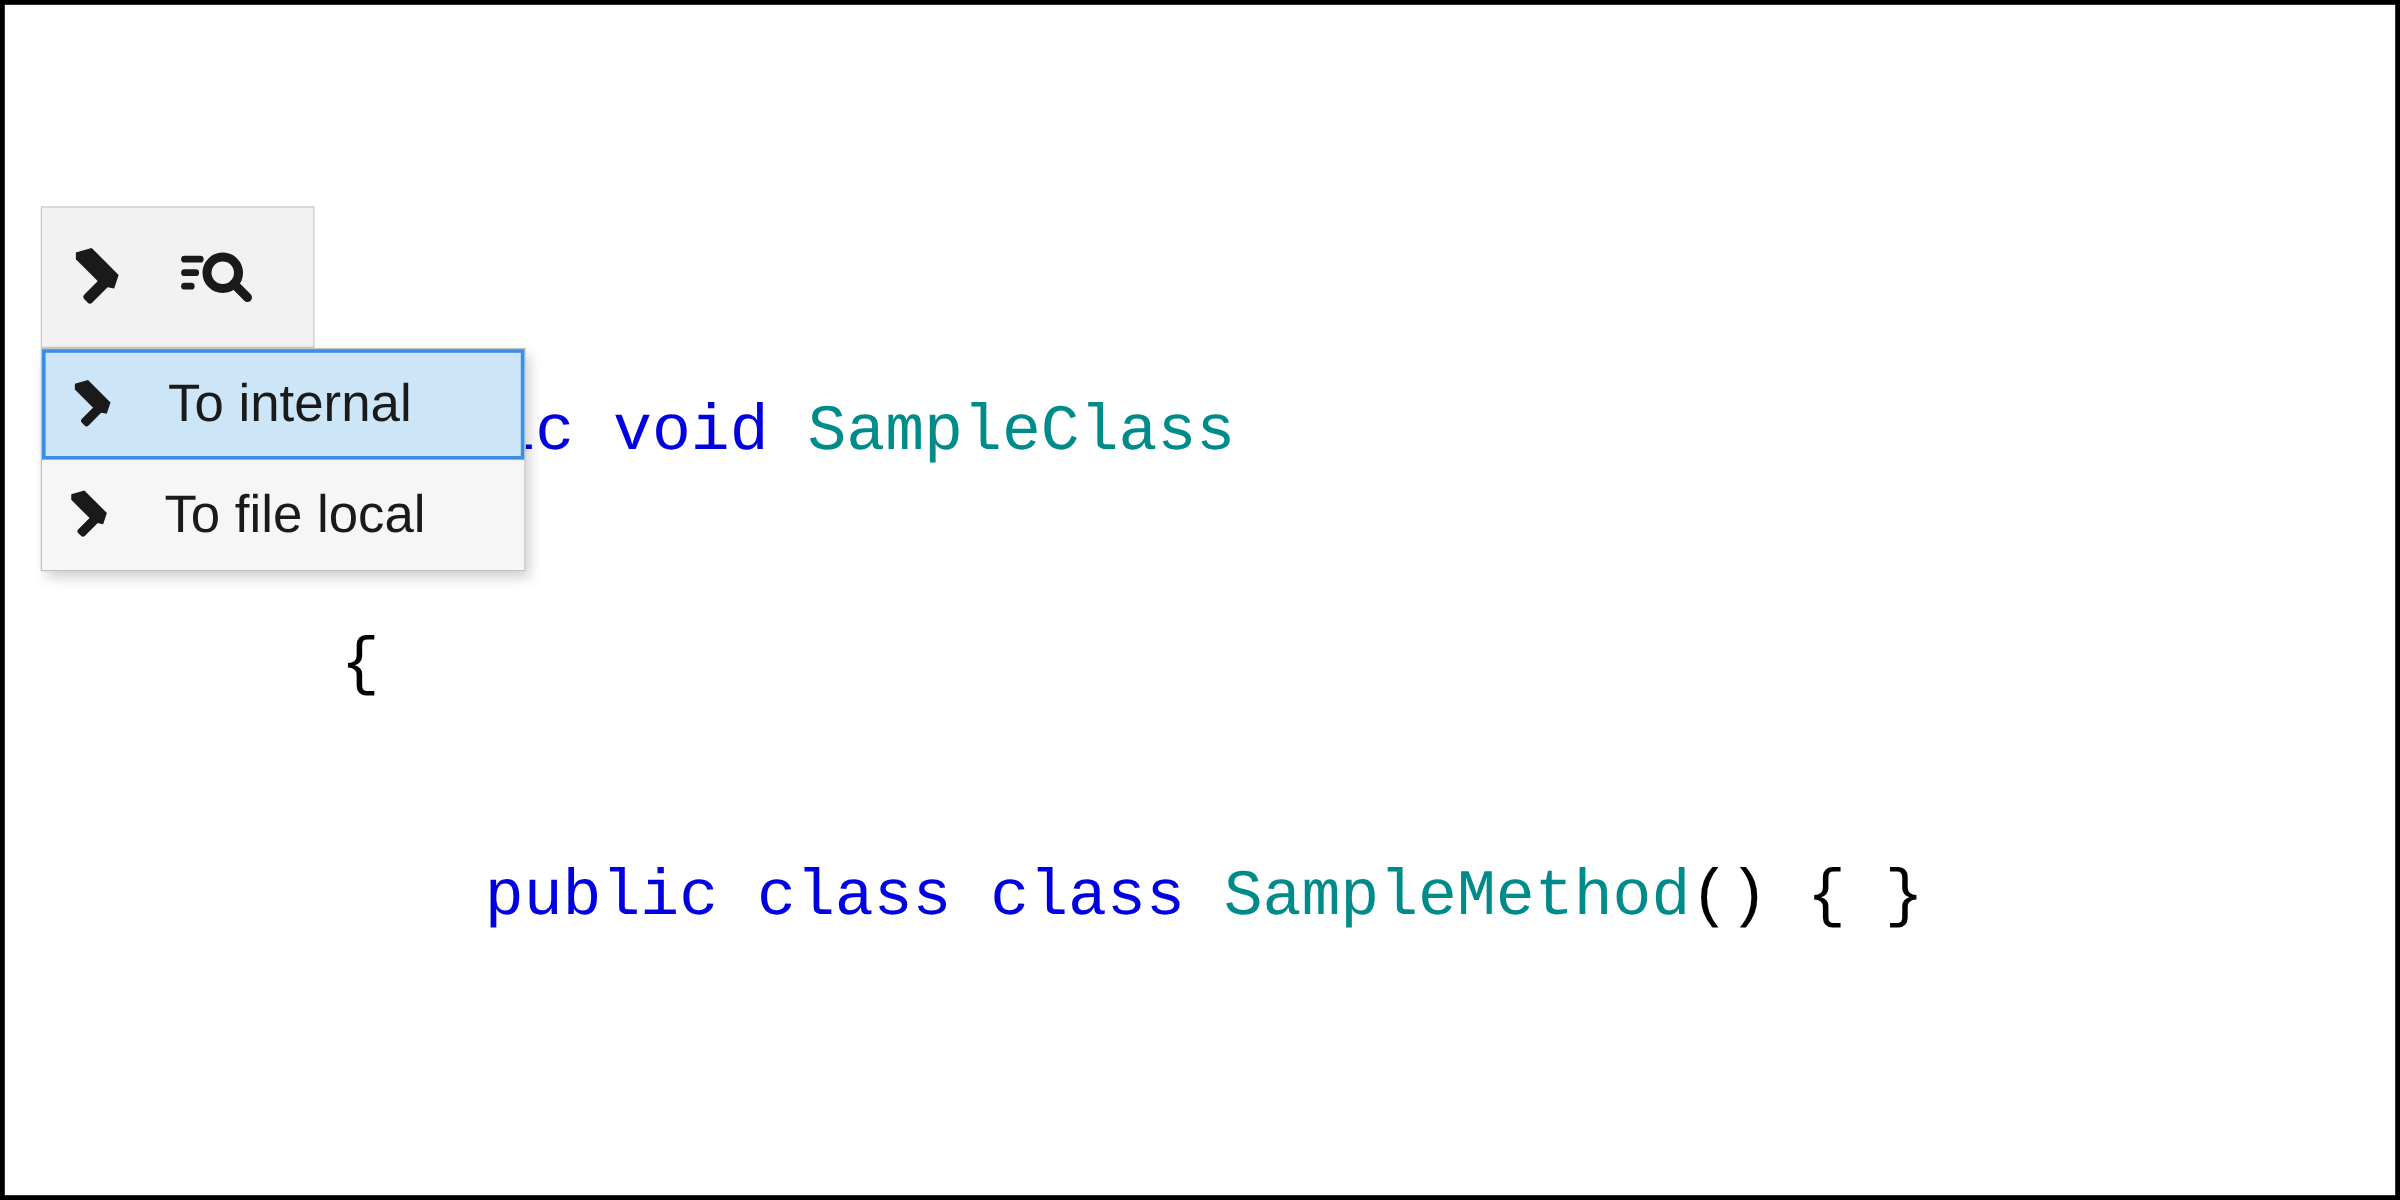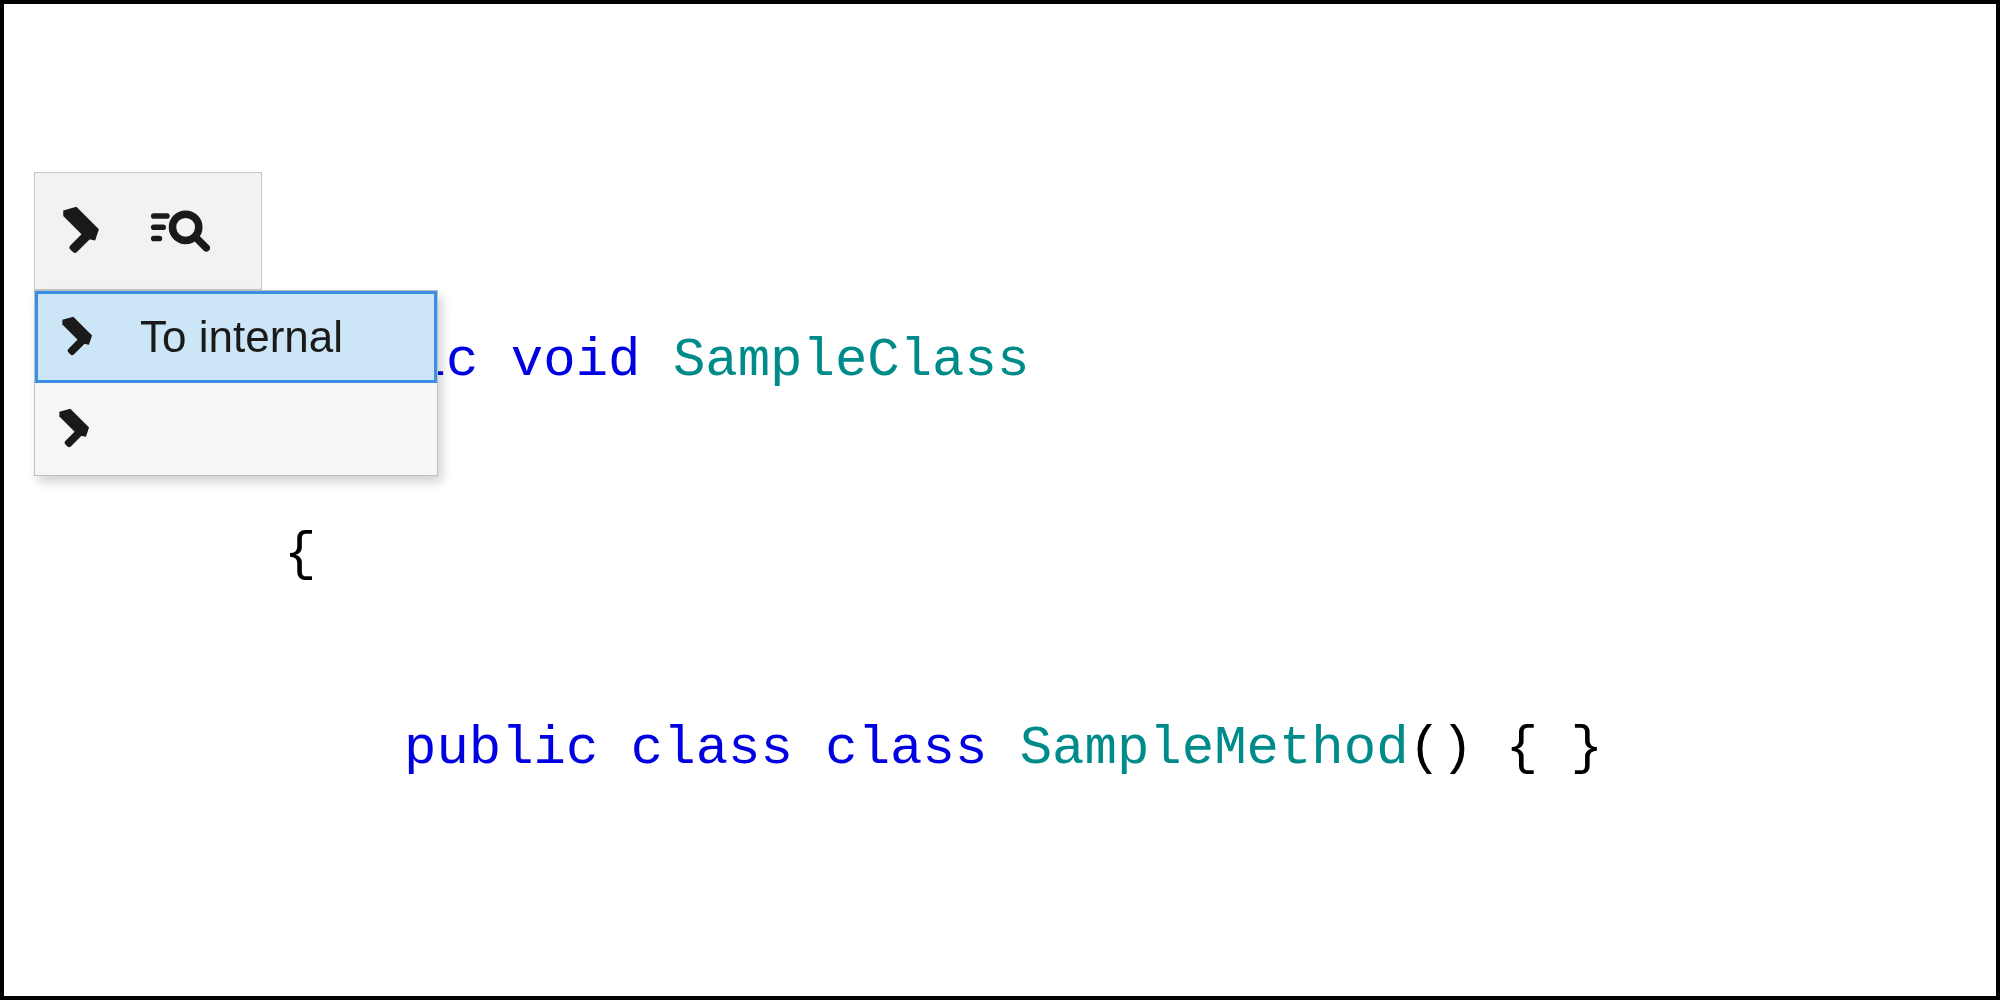--- a/index.html
+++ b/index.html
@@ -129,14 +129,15 @@
   </div>
   <div class="menu-item">
     <span class="mi-icon">
       <svg viewBox="0 0 64 64" width="50" height="50">
         <g fill="#1a1a1a">
           <path d="M10 8 l14 -4 l24 24 l-4 12 l-10 -2 l-24 -24 z" transform="translate(2,2)"></path>
           <rect x="28" y="24" width="10" height="34" rx="3" transform="rotate(45 33 41)"></rect>
         </g>
       </svg>
     </span>
+    <span class="mi-label">To file local</span>
   </div>
 </div>
 
 </body></html>

